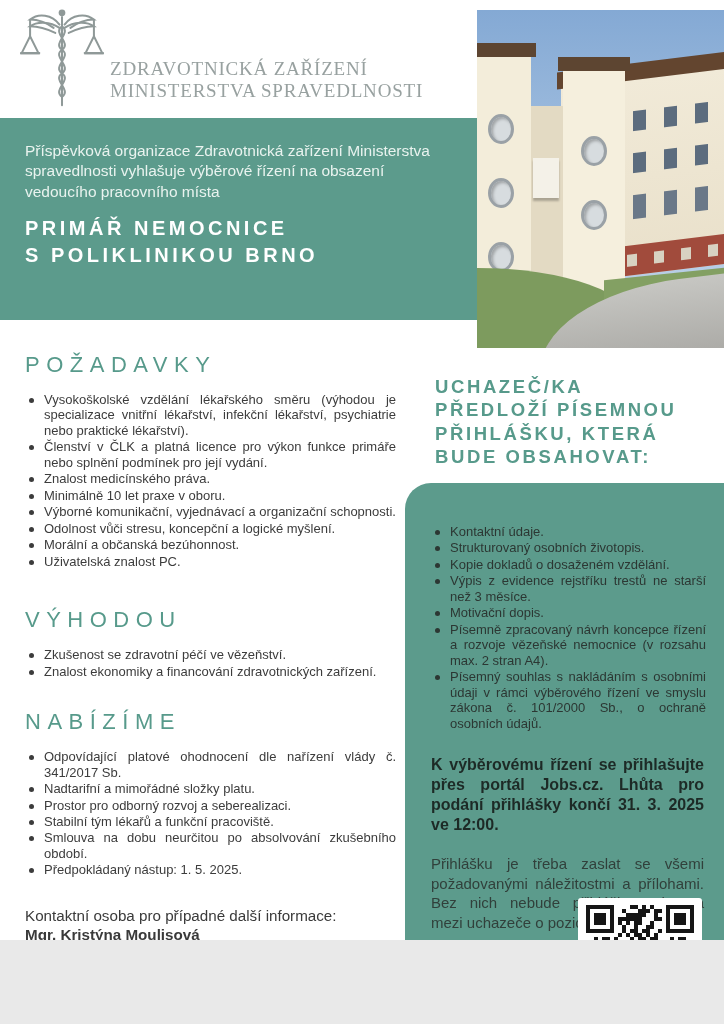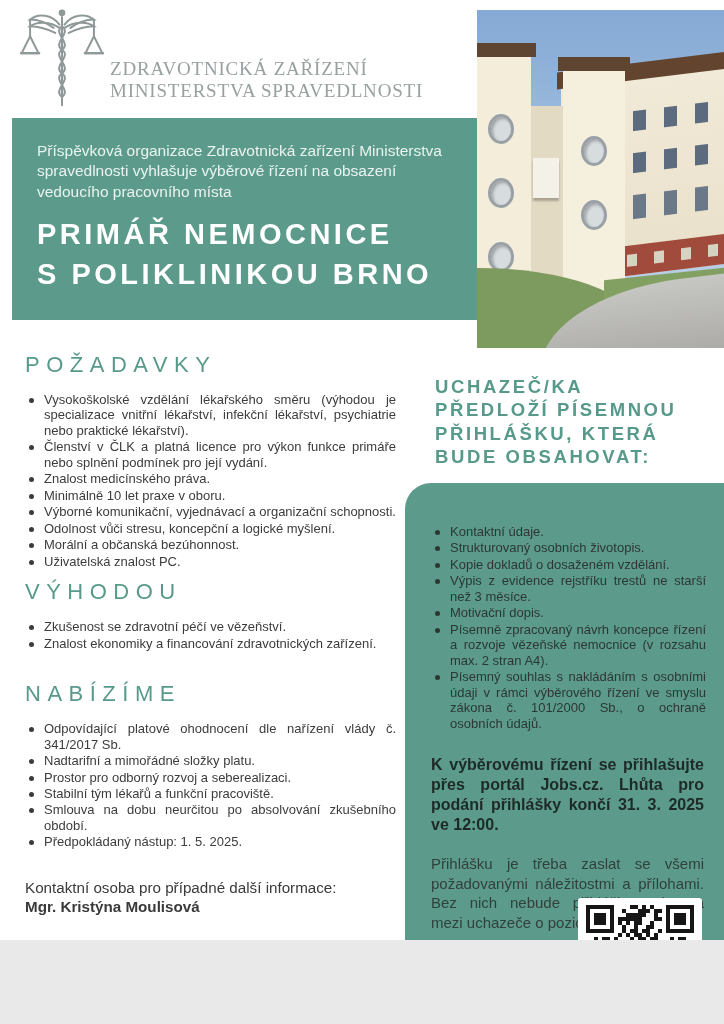--- a/index.html
+++ b/index.html
@@ -13,24 +13,24 @@
   body{margin:0;background:#e9e9e9;font-family:"Liberation Sans",sans-serif;}
   .page{position:relative;width:724px;height:940px;background:#ffffff;overflow:hidden;margin:0 auto;}
 
   
   .logo{position:absolute;left:20px;top:6px;display:flex;align-items:flex-start;}
   .logo svg{width:84px;height:106px;}
   .logo-text{margin-top:52px;margin-left:6px;font-family:"Liberation Serif",serif;
     color:var(--logo-gray);font-size:19px;letter-spacing:.8px;line-height:1.16;white-space:nowrap;}
 
   
-  .banner{position:absolute;left:12px;top:118px;width:478px;height:202px;background:var(--green);
+  .banner{position:absolute;left:0;top:118px;width:478px;height:202px;background:var(--green);
     padding:23px 24px 0 25px;}
   .banner-intro{margin:0;color:#e9f3ef;font-size:15.5px;line-height:1.32;max-width:432px;}
-  .job-title{margin:13px 0 0;color:#ffffff;font-size:29px;font-weight:bold;
+  .job-title{margin:13px 0 0;color:#ffffff;font-size:20px;font-weight:bold;
     letter-spacing:3.5px;line-height:1.35;white-space:pre-line;}
 
   
   .photo{position:absolute;left:477px;top:10px;width:247px;height:338px;overflow:hidden;}
   .sky{position:absolute;inset:0;background:linear-gradient(180deg,#84a9d4 0%,#a9c4e2 55%,#c6d7ea 100%);}
   .wing{position:absolute;left:84px;top:78px;width:170px;height:196px;
     background:linear-gradient(180deg,#f1ead8,#e9e0ca);transform:skewY(-7deg);transform-origin:left top;}
   .wing .roof{position:absolute;left:-4px;right:-2px;top:-16px;height:17px;background:#63452f;}
   .wing .wrow{position:absolute;left:10px;right:6px;height:20px;
     background:repeating-linear-gradient(90deg,#5c6c7e 0 13px,rgba(0,0,0,0) 13px 31px);}
@@ -58,21 +58,21 @@
     border-top-left-radius:70% 100%;}
 
   
   .left-col{position:absolute;left:25px;top:352px;width:371px;color:var(--text);}
   .sec-heading{margin:0;color:var(--teal);font-size:22px;font-weight:normal;letter-spacing:6.5px;}
   .blist{list-style:none;margin:14px 0 0;padding:0;}
   .blist li{position:relative;padding-left:19px;margin-bottom:1px;font-size:13px;line-height:1.19;
     text-align:justify;}
   .blist li::before{content:"";position:absolute;left:4px;top:6px;width:5px;height:5px;
     border-radius:50%;background:currentColor;}
-  .mt-vyhodou{margin-top:10px;}
+  .mt-vyhodou{margin-top:38px;}
   .mt-nabizime{margin-top:30px;}
   .contact{margin-top:28px;font-size:15.2px;line-height:1.28;color:#3a3a3a;}
   .contact .bold{font-weight:bold;}
 
   
   .right-col{position:absolute;left:405px;top:375px;width:319px;}
   .rc-heading{margin:0 0 8px 30px;color:var(--teal);font-size:18.5px;font-weight:bold;
     letter-spacing:2.6px;line-height:1.27;white-space:pre-line;}
   .green-box{margin-top:14px;background:var(--green);border-radius:26px 0 0 26px;
     width:319px;height:550px;padding:27px 18px 10px 26px;color:var(--box-text);}

